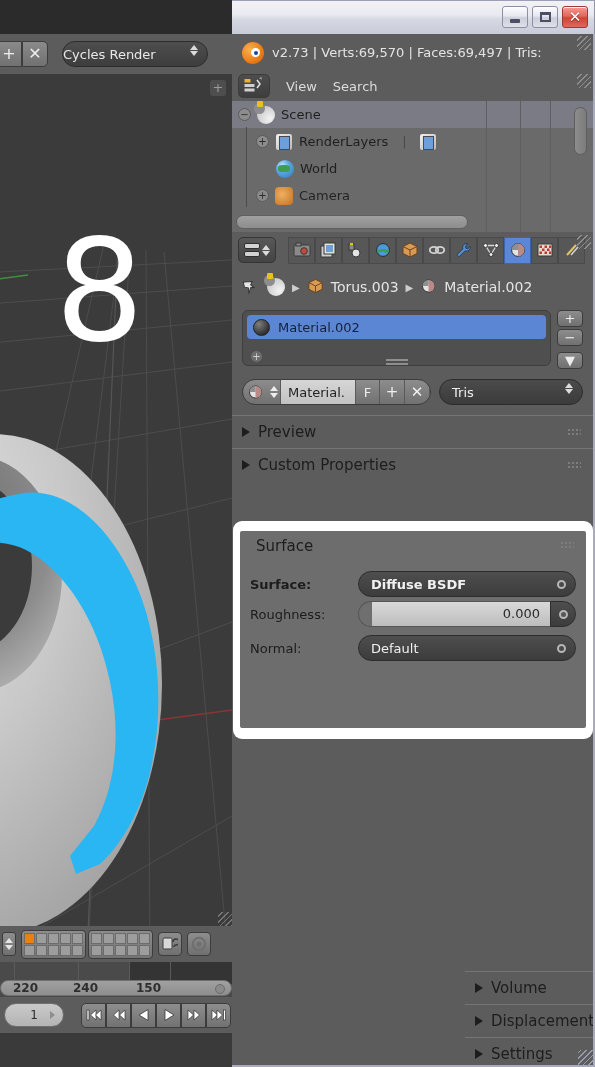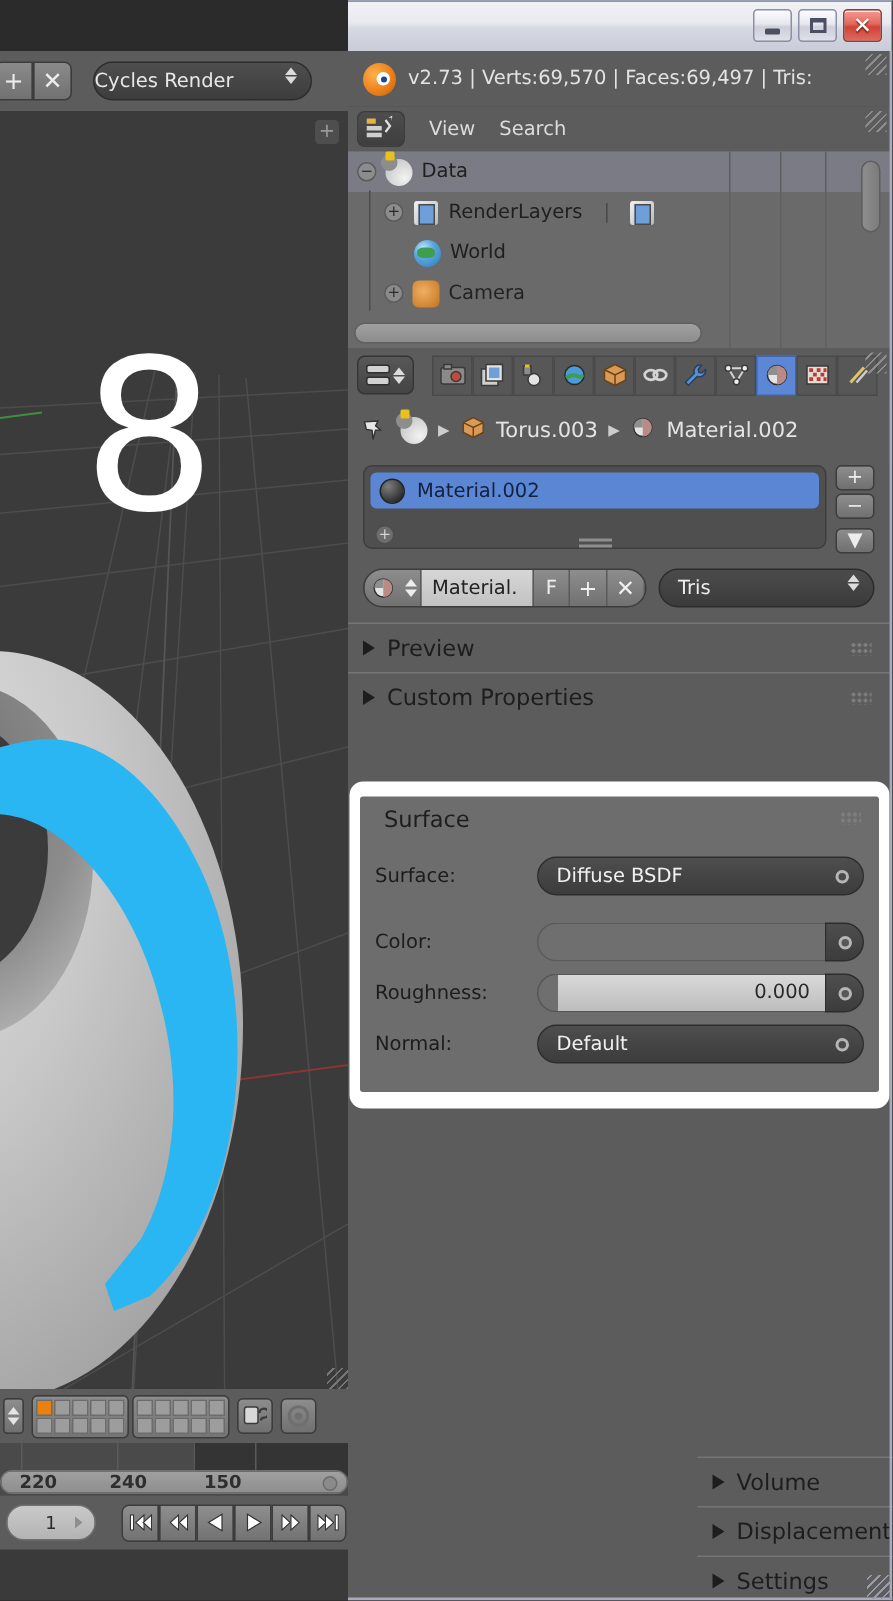--- a/index.html
+++ b/index.html
@@ -558,21 +558,21 @@
 
     <div class="ol-body">
       <div class="tree-line"></div>
       <div class="ol-colline" style="left:254px;"></div>
       <div class="ol-colline" style="left:288px;"></div>
       <div class="ol-colline" style="left:318px;"></div>
 
       <div class="ol-row sel">
         <span class="expander">−</span>
         <span class="ol-ic ic-scene"></span>
-        <span>Data</span>
+        <span>Scene</span>
       </div>
 
       <div class="ol-row" style="padding-left:24px;">
         <span class="expander">+</span>
         <span class="ol-ic ic-rl"></span>
         <span>RenderLayers</span>
         <span style="color:#4a4a4a;margin-left:8px;">|</span>
         <span class="ol-ic ic-rl" style="margin-left:6px;"></span>
       </div>
 
@@ -801,39 +801,30 @@
   <div class="highlight-box"></div>
 
   <div class="surface-panel">
     <div class="sp-hdr">
       <span class="tri-d"></span>
       <span>Surface</span>
       <span class="dots" style="top:10px;"></span>
     </div>
     <div class="sp-body">
 
-      <div class="sp-row" style="margin-bottom:14px;">
+      <div class="sp-row" style="margin-bottom:0;font-weight:bold;">
         <span class="sp-label">Surface:</span>
         <span class="sp-ctrl">
           <span class="ctrl-dark">
             <span>Diffuse BSDF</span>
             <span class="sock-in"></span>
           </span>
         </span>
       </div>
 
-      <div class="sp-row">
-        <span class="sp-label">Color:</span>
-        <span class="sp-ctrl">
-          <span class="ctrl-flat"></span>
-          <span class="socket">
-            <span class="ring"></span>
-          </span>
-        </span>
-      </div>
 
       <div class="sp-row">
         <span class="sp-label">Roughness:</span>
         <span class="sp-ctrl">
           <span class="ctrl-slider">
             <span class="slider-fill"></span>
             <span class="slider-val">0.000</span>
           </span>
           <span class="socket">
             <span class="ring"></span>

